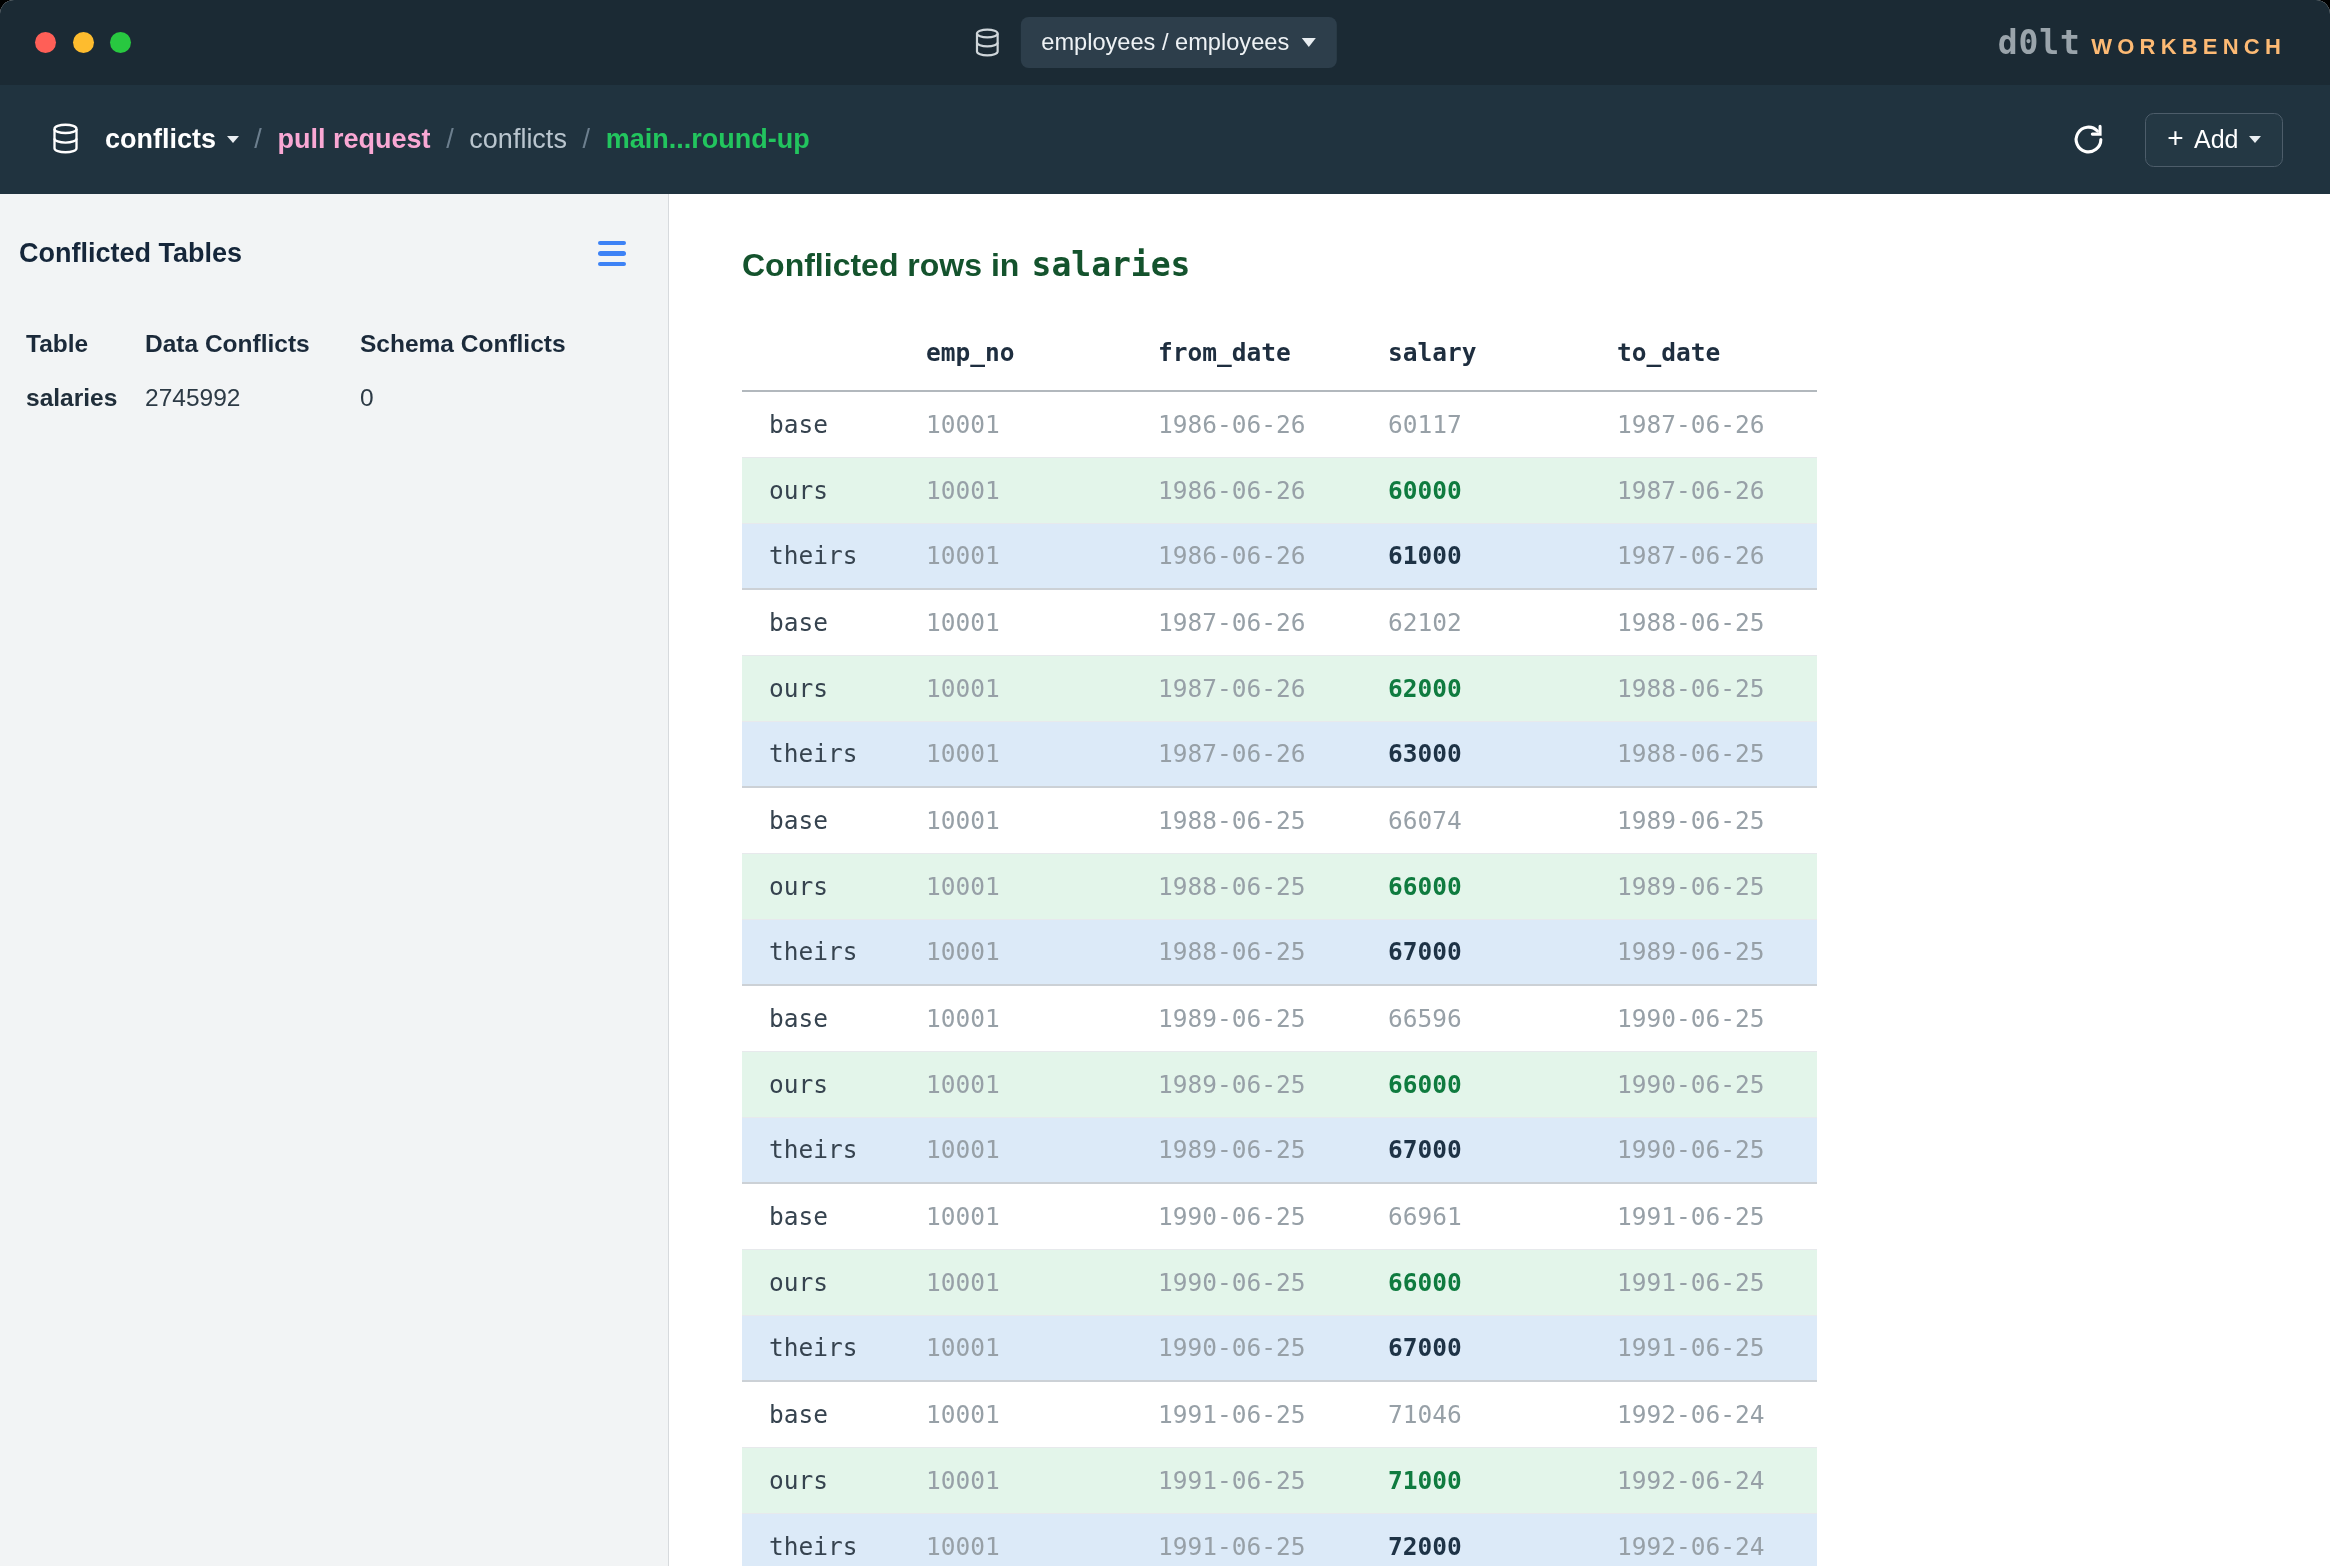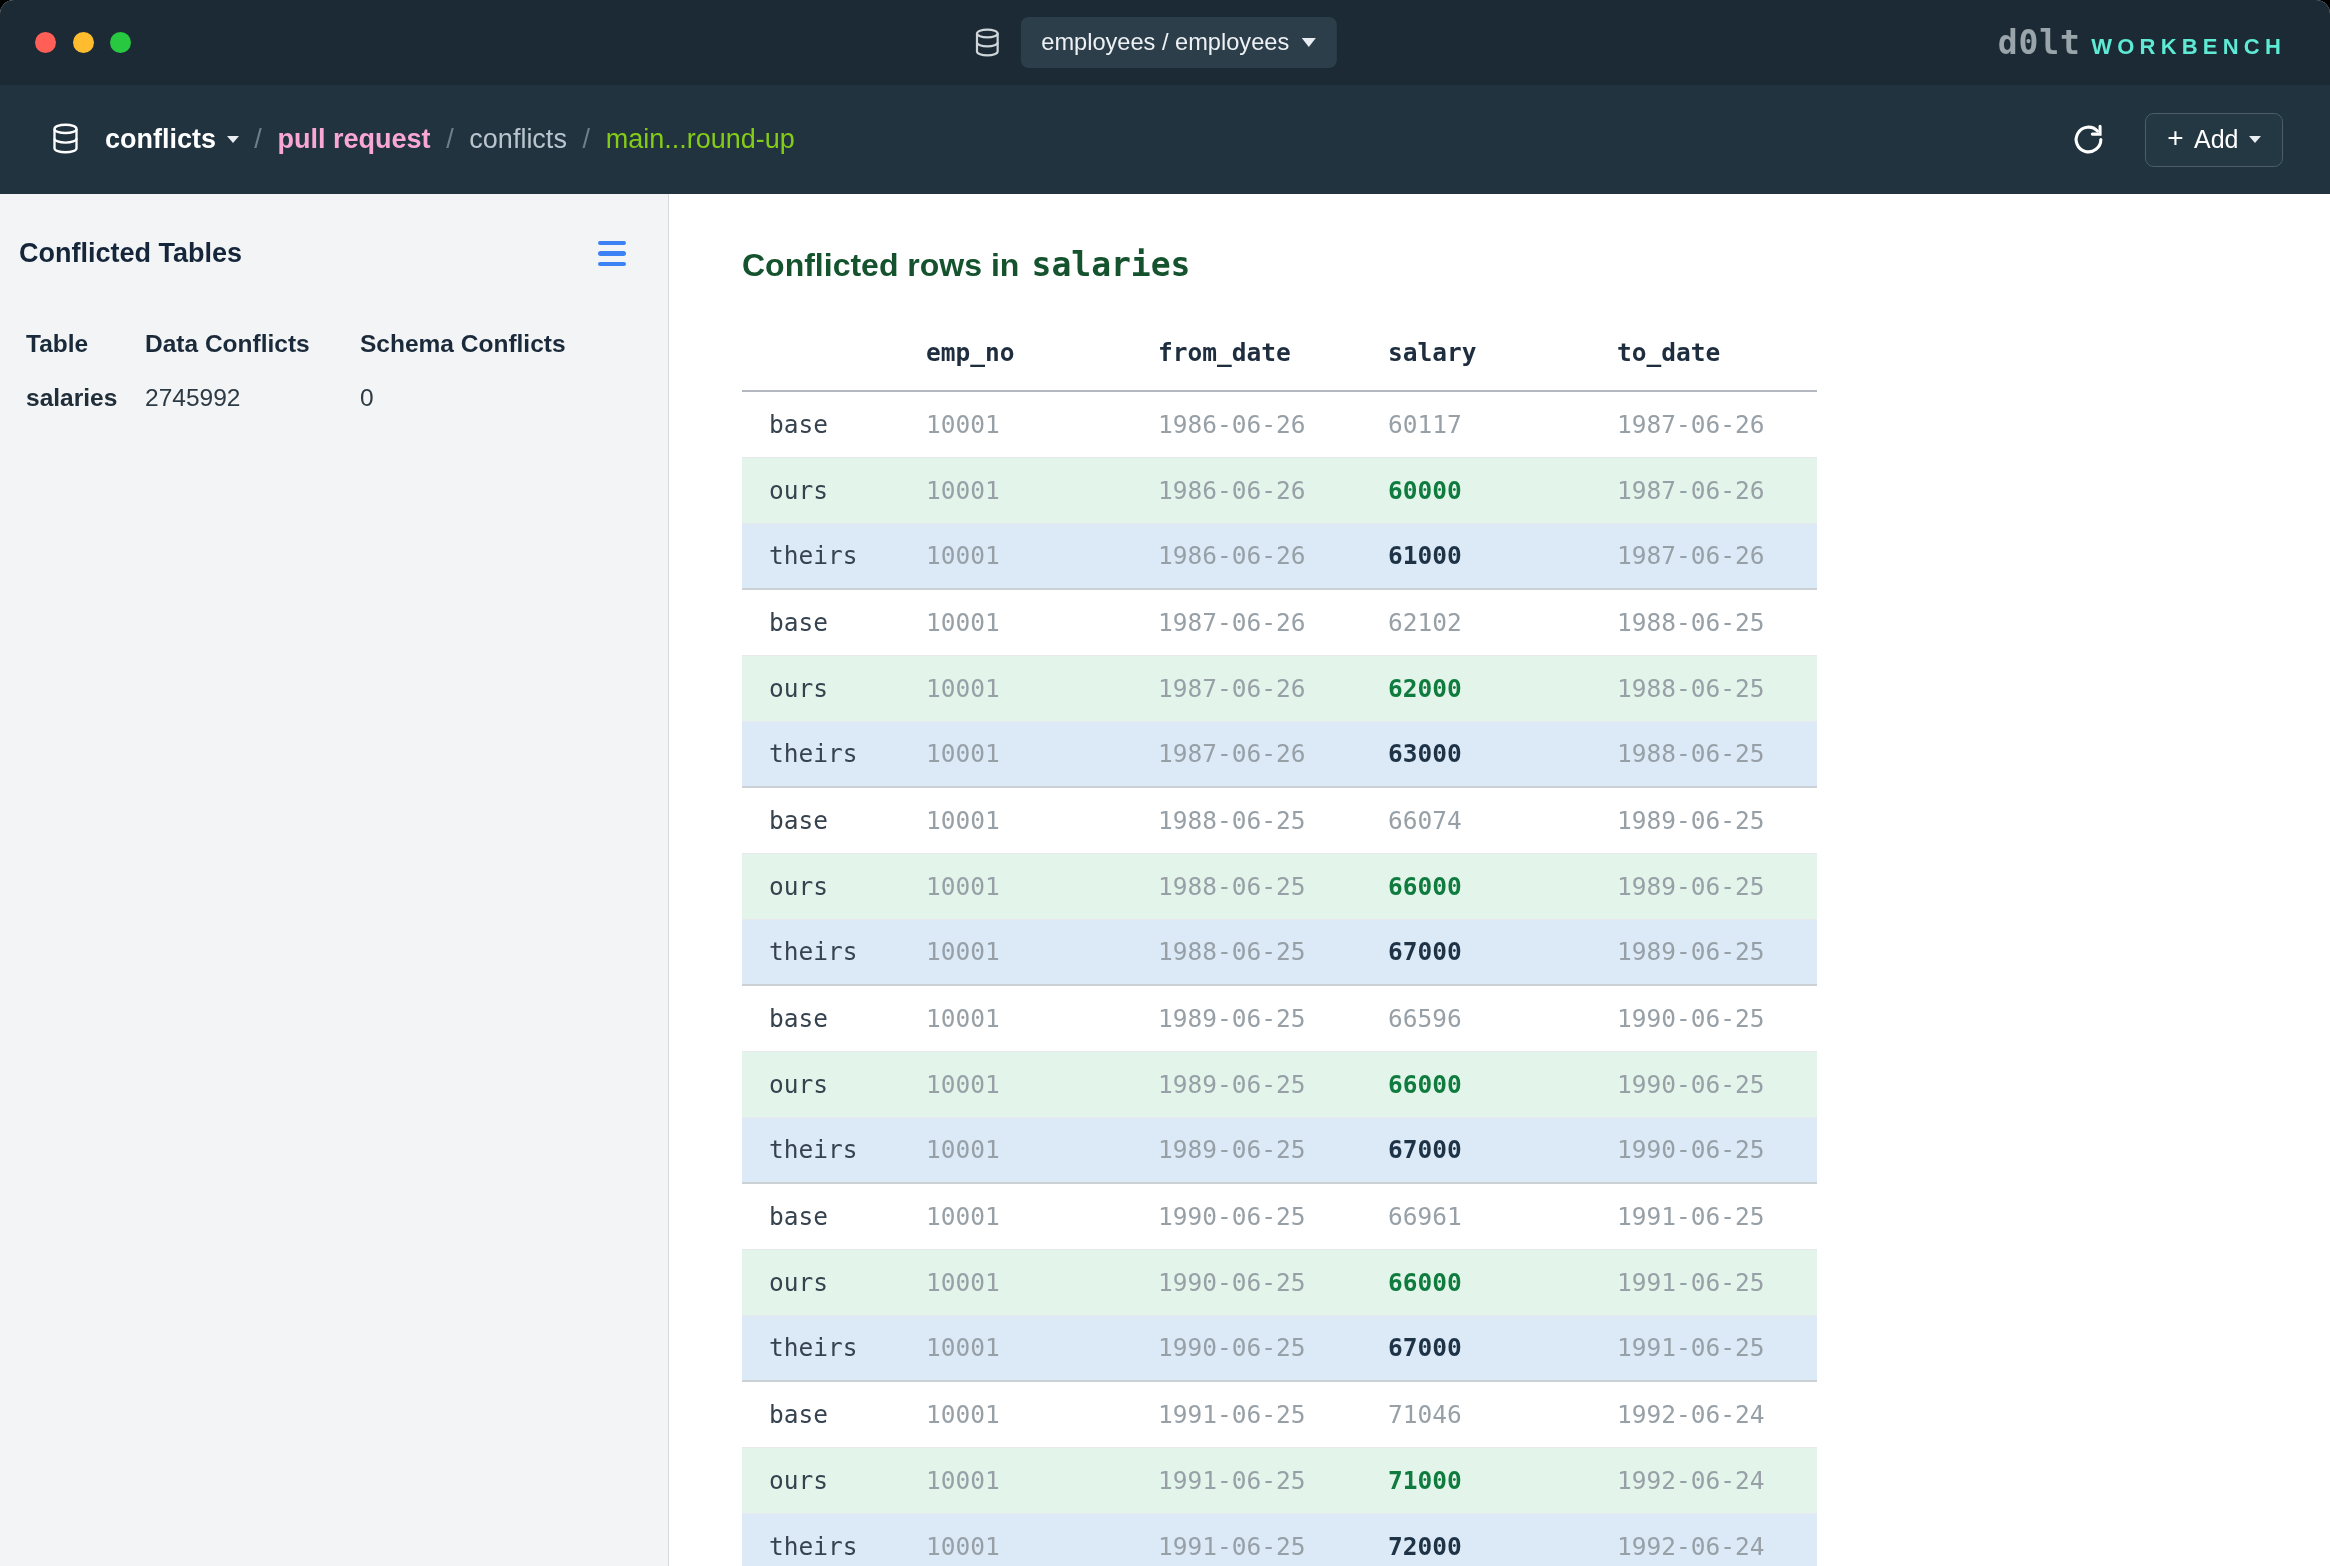--- a/index.html
+++ b/index.html
@@ -21,32 +21,32 @@
   .db-dropdown { width:316px; height:51px; background:#2d3e4b; border:none; border-radius:7.9px;
                  display:flex; align-items:center; justify-content:space-between; padding:0 21px;
                  color:#eef2f5; font-size:23.6px; font-family:"Liberation Sans", sans-serif; cursor:pointer; }
   .caret-down { width:0; height:0; border-left:7.9px solid transparent; border-right:7.9px solid transparent;
                 border-top:9.6px solid #e8edf1; display:inline-block; }
   .caret-down.small { border-left-width:6.1px; border-right-width:6.1px; border-top-width:7.9px; }
 
   .logo { position:absolute; right:44px; display:flex; align-items:baseline; gap:10.5px; }
   .logo-main { font-family:"DejaVu Sans Mono", monospace; font-weight:700; font-size:33px;
                color:#9aa4ab; letter-spacing:0.9px; }
-  .logo-sub { font-size:22px; font-weight:700; color:#5eead4; letter-spacing:5.2px; }
+  .logo-sub { font-size:22px; font-weight:700; color:#fdba74; letter-spacing:5.2px; }
 
   
   .navbar { height:109px; flex:0 0 109px; background:#20333f; display:flex;
             align-items:center; justify-content:space-between; padding:0 47px 0 49px; }
   .nav-left { display:flex; align-items:center; gap:23px; }
   .breadcrumb { display:flex; align-items:center; font-size:27px; color:#fff; }
   .crumb-db { display:flex; align-items:center; gap:10.5px; font-weight:700; color:#fff;
               background:none; border:none; font-size:27px; font-family:inherit; cursor:pointer; }
   .crumb-strong { font-weight:700; color:#f9a8d4; text-decoration:none; cursor:pointer; }
   .crumb-light { font-weight:400; color:#b9c5ce; text-decoration:none; cursor:pointer; }
-  .crumb-current { font-weight:400; color:#84cc16; }
+  .crumb-current { font-weight:700; color:#22c55e; }
   .sep { color:#6c7f8e; margin:0 15.7px; font-weight:400; }
   .nav-right { display:flex; align-items:center; gap:38px; }
   .refresh-btn { background:none; border:none; cursor:pointer; display:flex; align-items:center; }
   .add-btn { height:54px; background:#243844; border:1.7px solid #4d5d6a; border-radius:8.7px;
              color:#fff; font-size:25px; font-family:inherit; display:flex; align-items:center;
              gap:10.5px; padding:0 21px; cursor:pointer; }
   .plus-glyph { font-size:28px; line-height:1; margin-top:-2.6px; }
 
   
   .content { flex:1; display:flex; min-height:0; }

